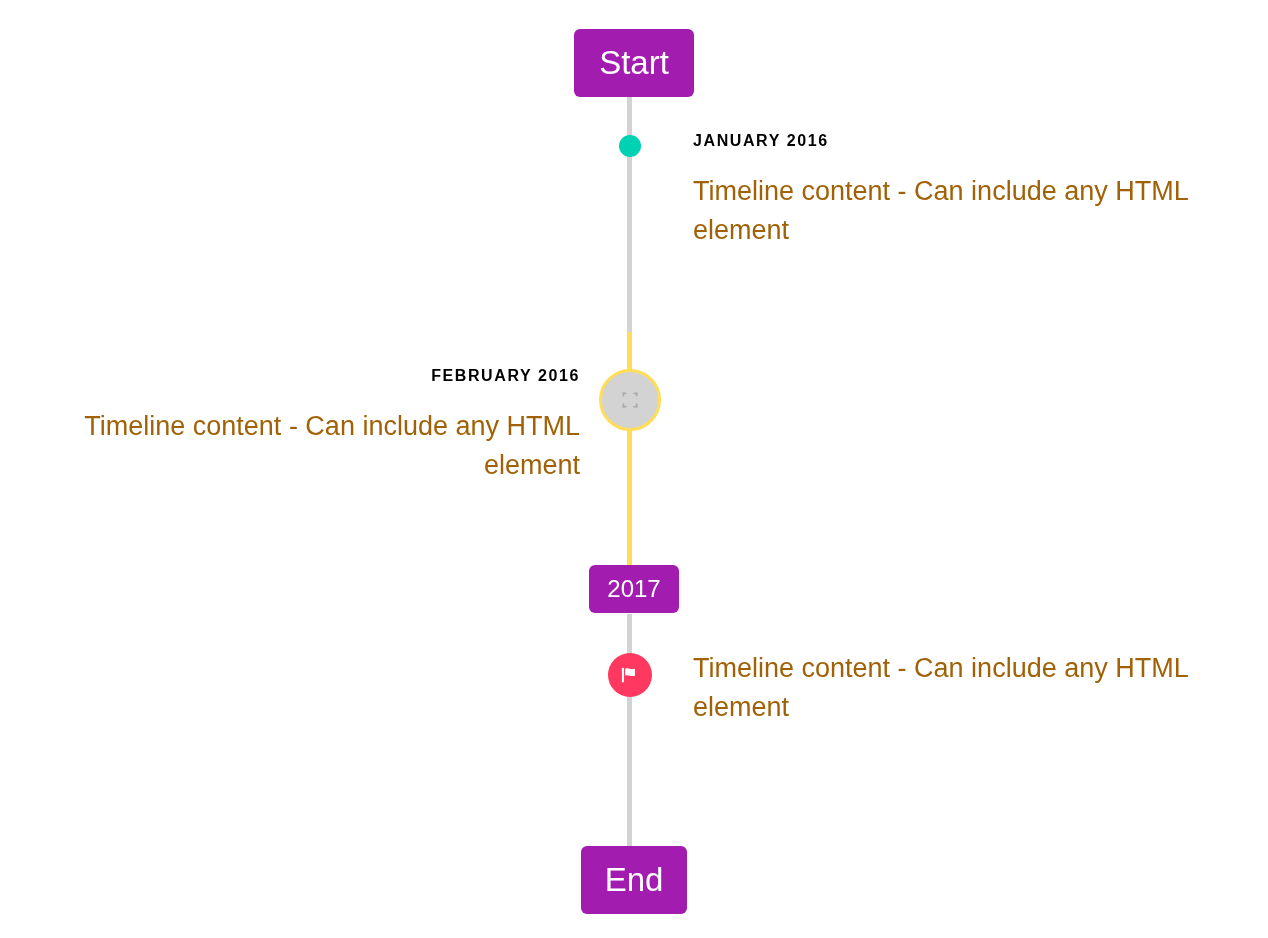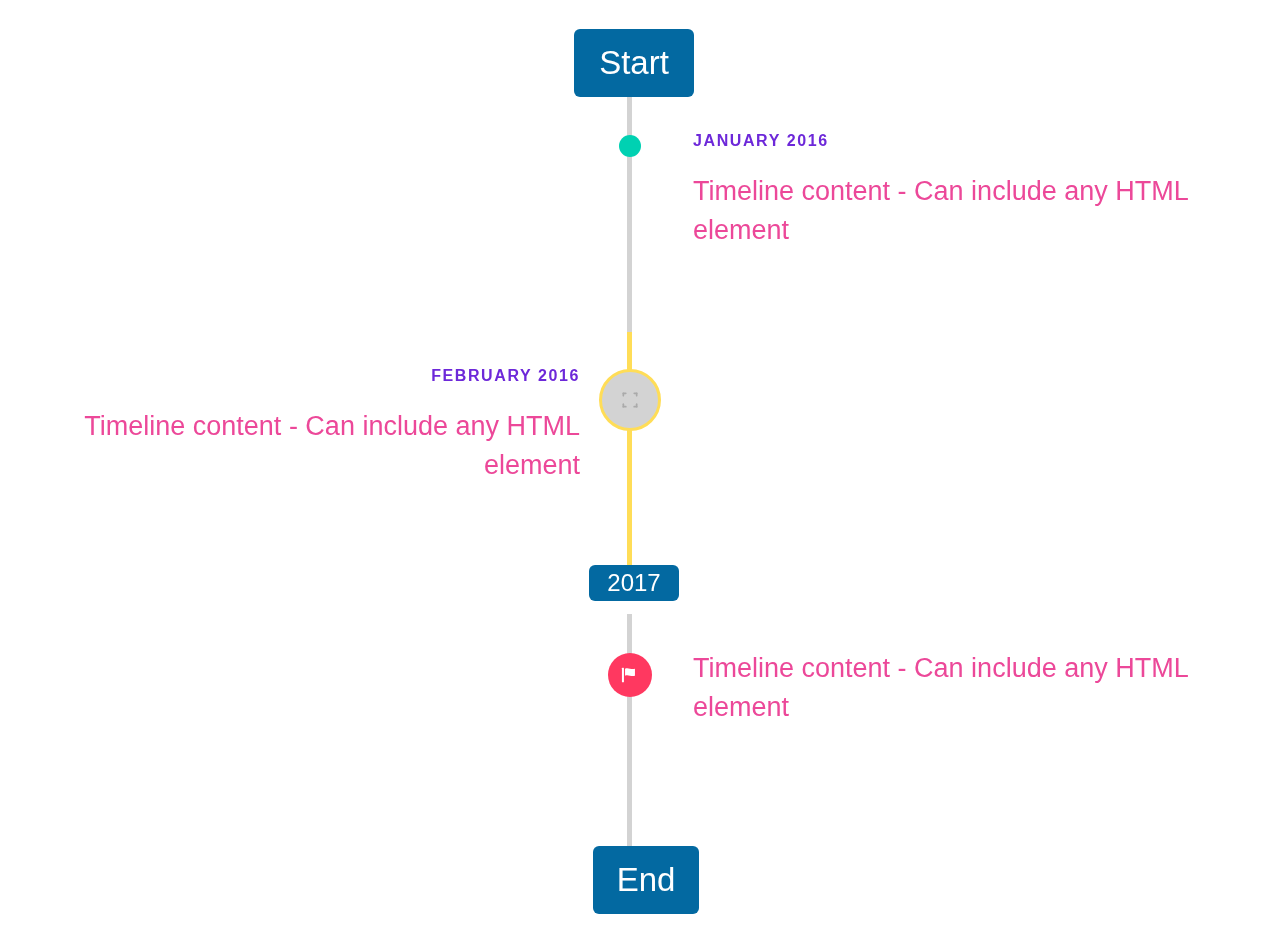--- a/index.html
+++ b/index.html
@@ -28,33 +28,33 @@
   }
   .spine.seg-a { top: 95px;  height: 237px; }           
   .spine.seg-b { top: 332px; height: 237px; background: #ffdd57; } 
   .spine.seg-c { top: 614px; height: 240px; }           
 
   
   .pill {
     position: absolute;
     left: 50%;
     transform: translateX(-50%);
-    background: #0369a1;
+    background: #a21caf;
     color: #ffffff;
     border-radius: 6px;
     display: flex;
     align-items: center;
     justify-content: center;
     font-weight: 400;
     white-space: nowrap;
     z-index: 3;
   }
   .pill-start { top: 29px;  width: 120px; height: 68px; font-size: 33px; }
-  .pill-year  { top: 565px; width: 90px;  height: 36px; font-size: 24px; }
-  .pill-end   { top: 846px; width: 106px; height: 68px; font-size: 33px; margin-left: 12px; }
+  .pill-year  { top: 565px; width: 90px;  height: 48px; font-size: 24px; }
+  .pill-end   { top: 846px; width: 106px; height: 68px; font-size: 33px; }
 
   
   .marker {
     position: absolute;
     left: 630px;
     transform: translate(-50%, -50%);
     border-radius: 50%;
     display: flex;
     align-items: center;
     justify-content: center;
@@ -86,28 +86,28 @@
     position: absolute;
     width: 530px;
   }
   .entry.right { left: 693px; text-align: left; }
   .entry.left  { left: 50px;  width: 530px; text-align: right; }
 
   .entry-label {
     font-size: 16px;
     font-weight: bold;
     letter-spacing: 1.6px;
-    color: #6d28d9;
+    color: #000000;
     line-height: 1.2;
     margin-bottom: 22px;
   }
   .entry-body {
     font-size: 27px;
     font-weight: 400;
-    color: #ec4899;
+    color: #a16207;
     line-height: 1.45;
   }
 </style>
 </head>
 <body>
 
 <div class="timeline">
 
   <div class="spine seg-a"></div>
   <div class="spine seg-b"></div>

